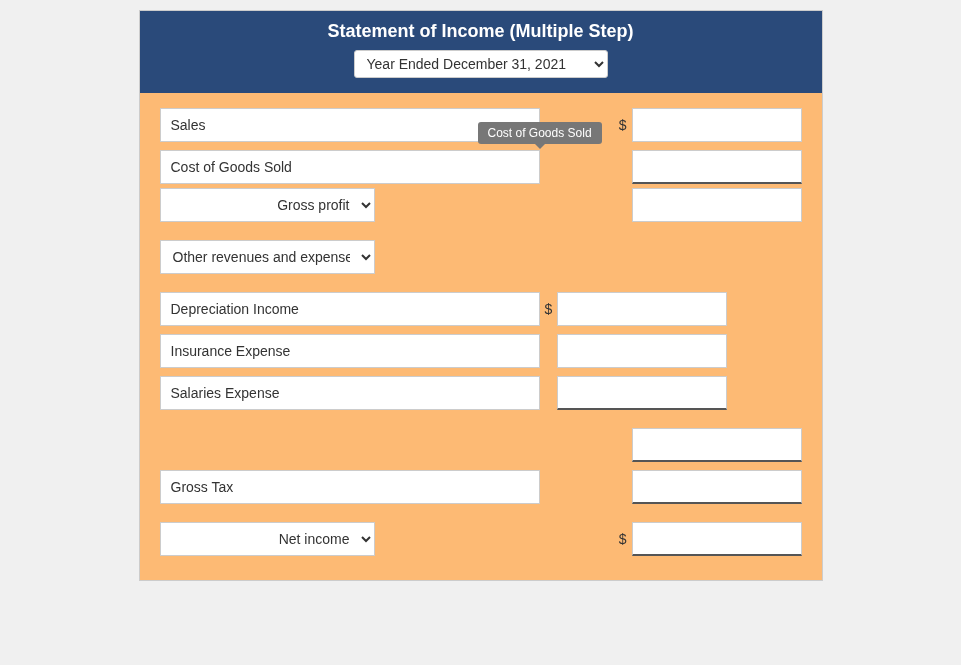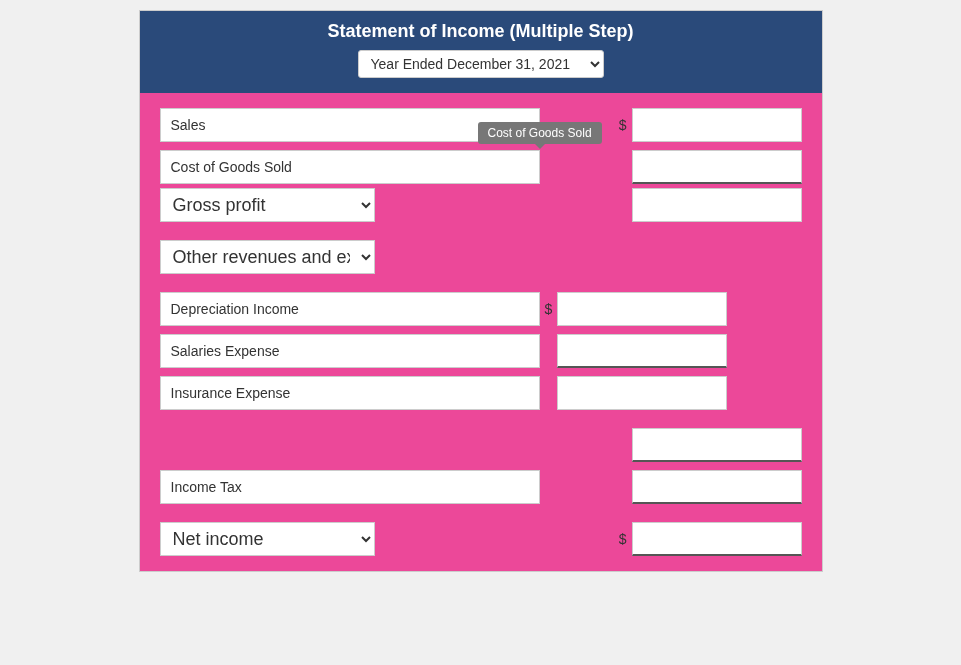--- a/index.html
+++ b/index.html
@@ -7,46 +7,46 @@
       font-family: Arial, sans-serif;
       background: #f0f0f0;
       display: flex;
       justify-content: center;
       align-items: flex-start;
       min-height: 665px;
       padding: 10px;
     }
     .container {
       width: 684px;
-      background: #ec4899;
+      background: #fdba74;
       border: 1px solid #ccc;
     }
     .header {
       background: #2a4a7a;
       color: #fff;
       text-align: center;
       padding: 10px 20px 15px;
     }
     .header-title {
       font-size: 18px;
       font-weight: bold;
       margin-bottom: 8px;
     }
     .header select {
       background: #fff;
       color: #333;
       border: 1px solid #ccc;
-      padding: 4px 16px 4px 8px;
+      padding: 4px 24px 4px 8px;
       font-size: 14px;
       border-radius: 3px;
       appearance: auto;
       cursor: pointer;
     }
     .form-body {
-      padding: 15px 20px 7px;
+      padding: 15px 20px 16px;
     }
     .row {
       display: flex;
       align-items: center;
       margin-bottom: 8px;
       position: relative;
     }
     .label-box {
       border: 1px solid #ccc;
       background: #fff;
@@ -58,25 +58,26 @@
       align-items: center;
     }
     .label-plain {
       width: 380px;
     }
     .label-select {
       width: 215px;
       border: 1px solid #ccc;
       background: #fff;
       padding: 4px 8px;
-      font-size: 18px;
+      font-size: 14px;
       color: #333;
       height: 34px;
       appearance: auto;
       cursor: pointer;
+      text-align: right;
     }
     .dollar-sign {
       font-size: 14px;
       color: #333;
       margin: 0 5px;
       font-weight: normal;
     }
     .input-field {
       border: 1px solid #ccc;
       background: #fff;
@@ -183,42 +184,42 @@
 
     <div class="spacer"></div>
 
     <div class="row">
       <div class="label-box label-plain">Depreciation Income</div>
       <span class="dollar-sign">$</span>
       <input type="text" class="input-field input-sm" value="" style="">
     </div>
 
     <div class="row">
+      <div class="label-box label-plain">Insurance Expense</div>
+      <span class="dollar-sign" style="visibility:hidden;">$</span>
+      <input type="text" class="input-field input-sm" value="" style="">
+    </div>
+
+    <div class="row">
       <div class="label-box label-plain">Salaries Expense</div>
       <span class="dollar-sign" style="visibility:hidden;">$</span>
       <input type="text" class="input-field input-sm right-input-underline" value="" style="">
     </div>
 
-    <div class="row">
-      <div class="label-box label-plain">Insurance Expense</div>
-      <span class="dollar-sign" style="visibility:hidden;">$</span>
-      <input type="text" class="input-field input-sm" value="" style="">
-    </div>
-
-    <div class="spacer"></div>
-
-    <div class="row">
-      <div class="right-section">
-        <input type="text" class="right-input right-input-underline" value="" style="">
-      </div>
-    </div>
-
-
-    <div class="row">
-      <div class="label-box label-plain">Income Tax</div>
+    <div class="spacer"></div>
+
+    <div class="row">
+      <div class="right-section">
+        <input type="text" class="right-input right-input-underline" value="" style="">
+      </div>
+    </div>
+
+
+    <div class="row">
+      <div class="label-box label-plain">Gross Tax</div>
       <div class="right-section">
         <input type="text" class="right-input right-input-underline" value="" style="">
       </div>
     </div>
 
     <div class="spacer"></div>
 
     <div class="row">
       <select class="label-select">
         <option>Net income</option>

